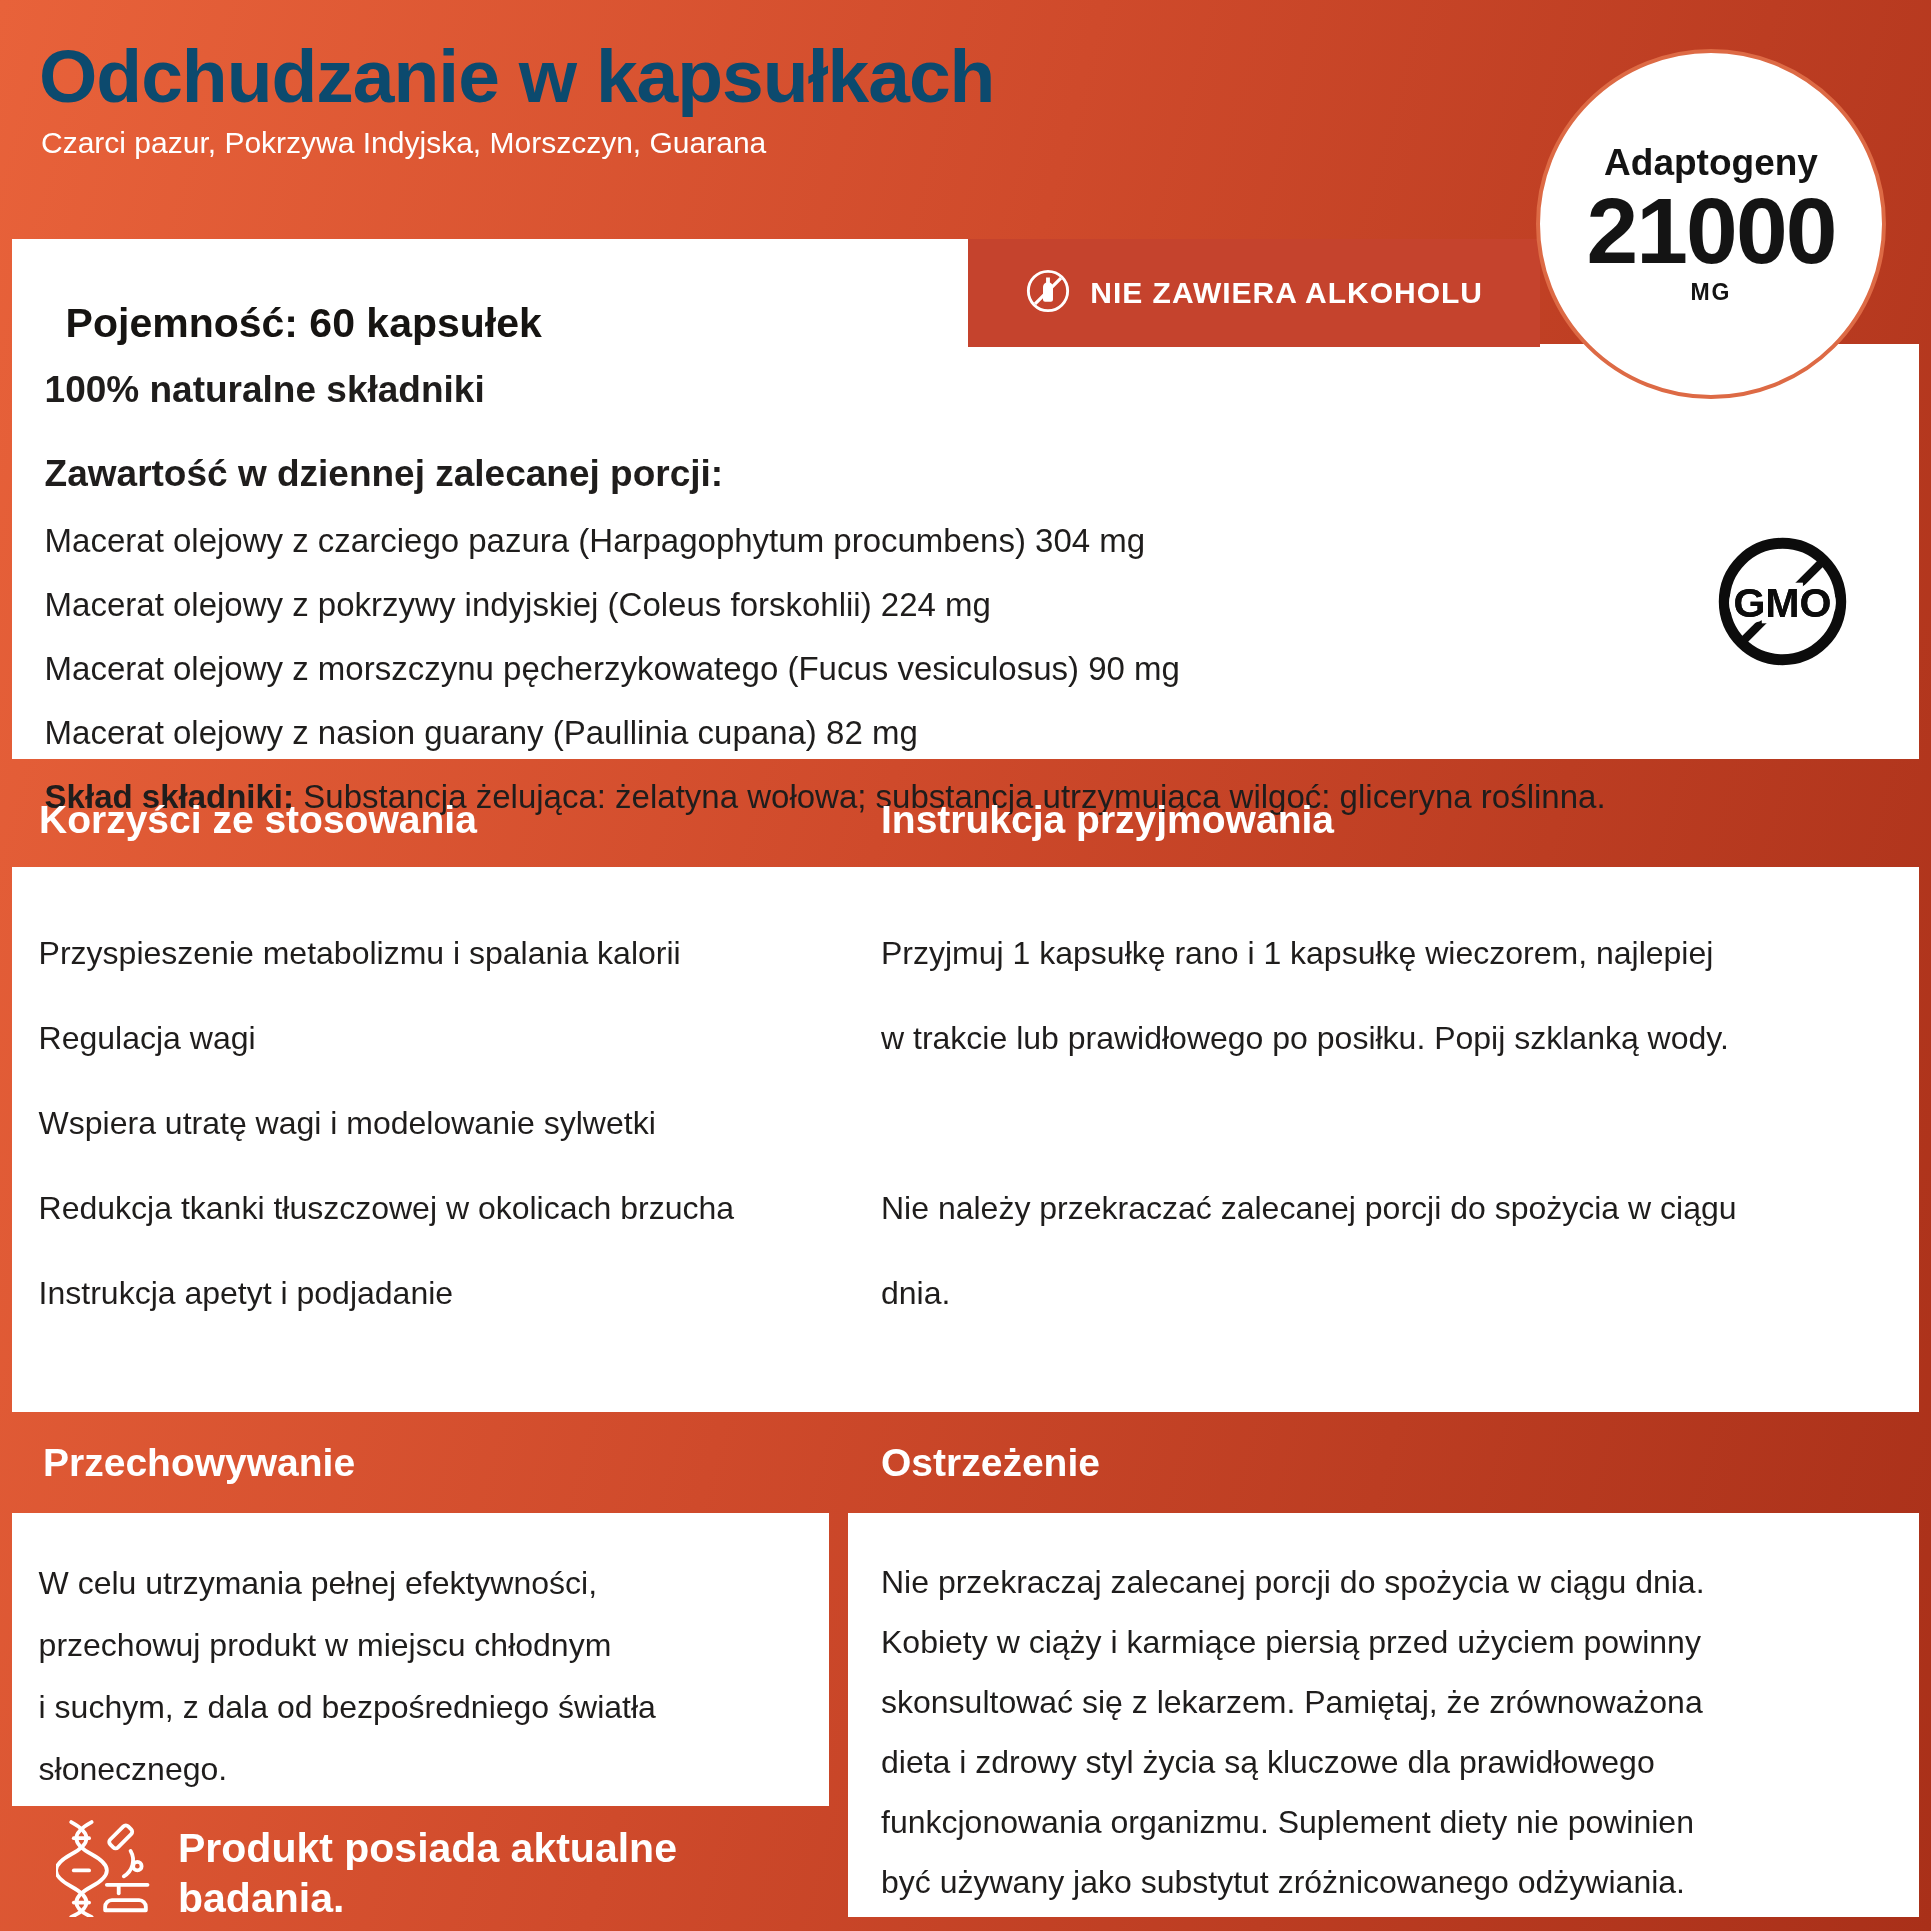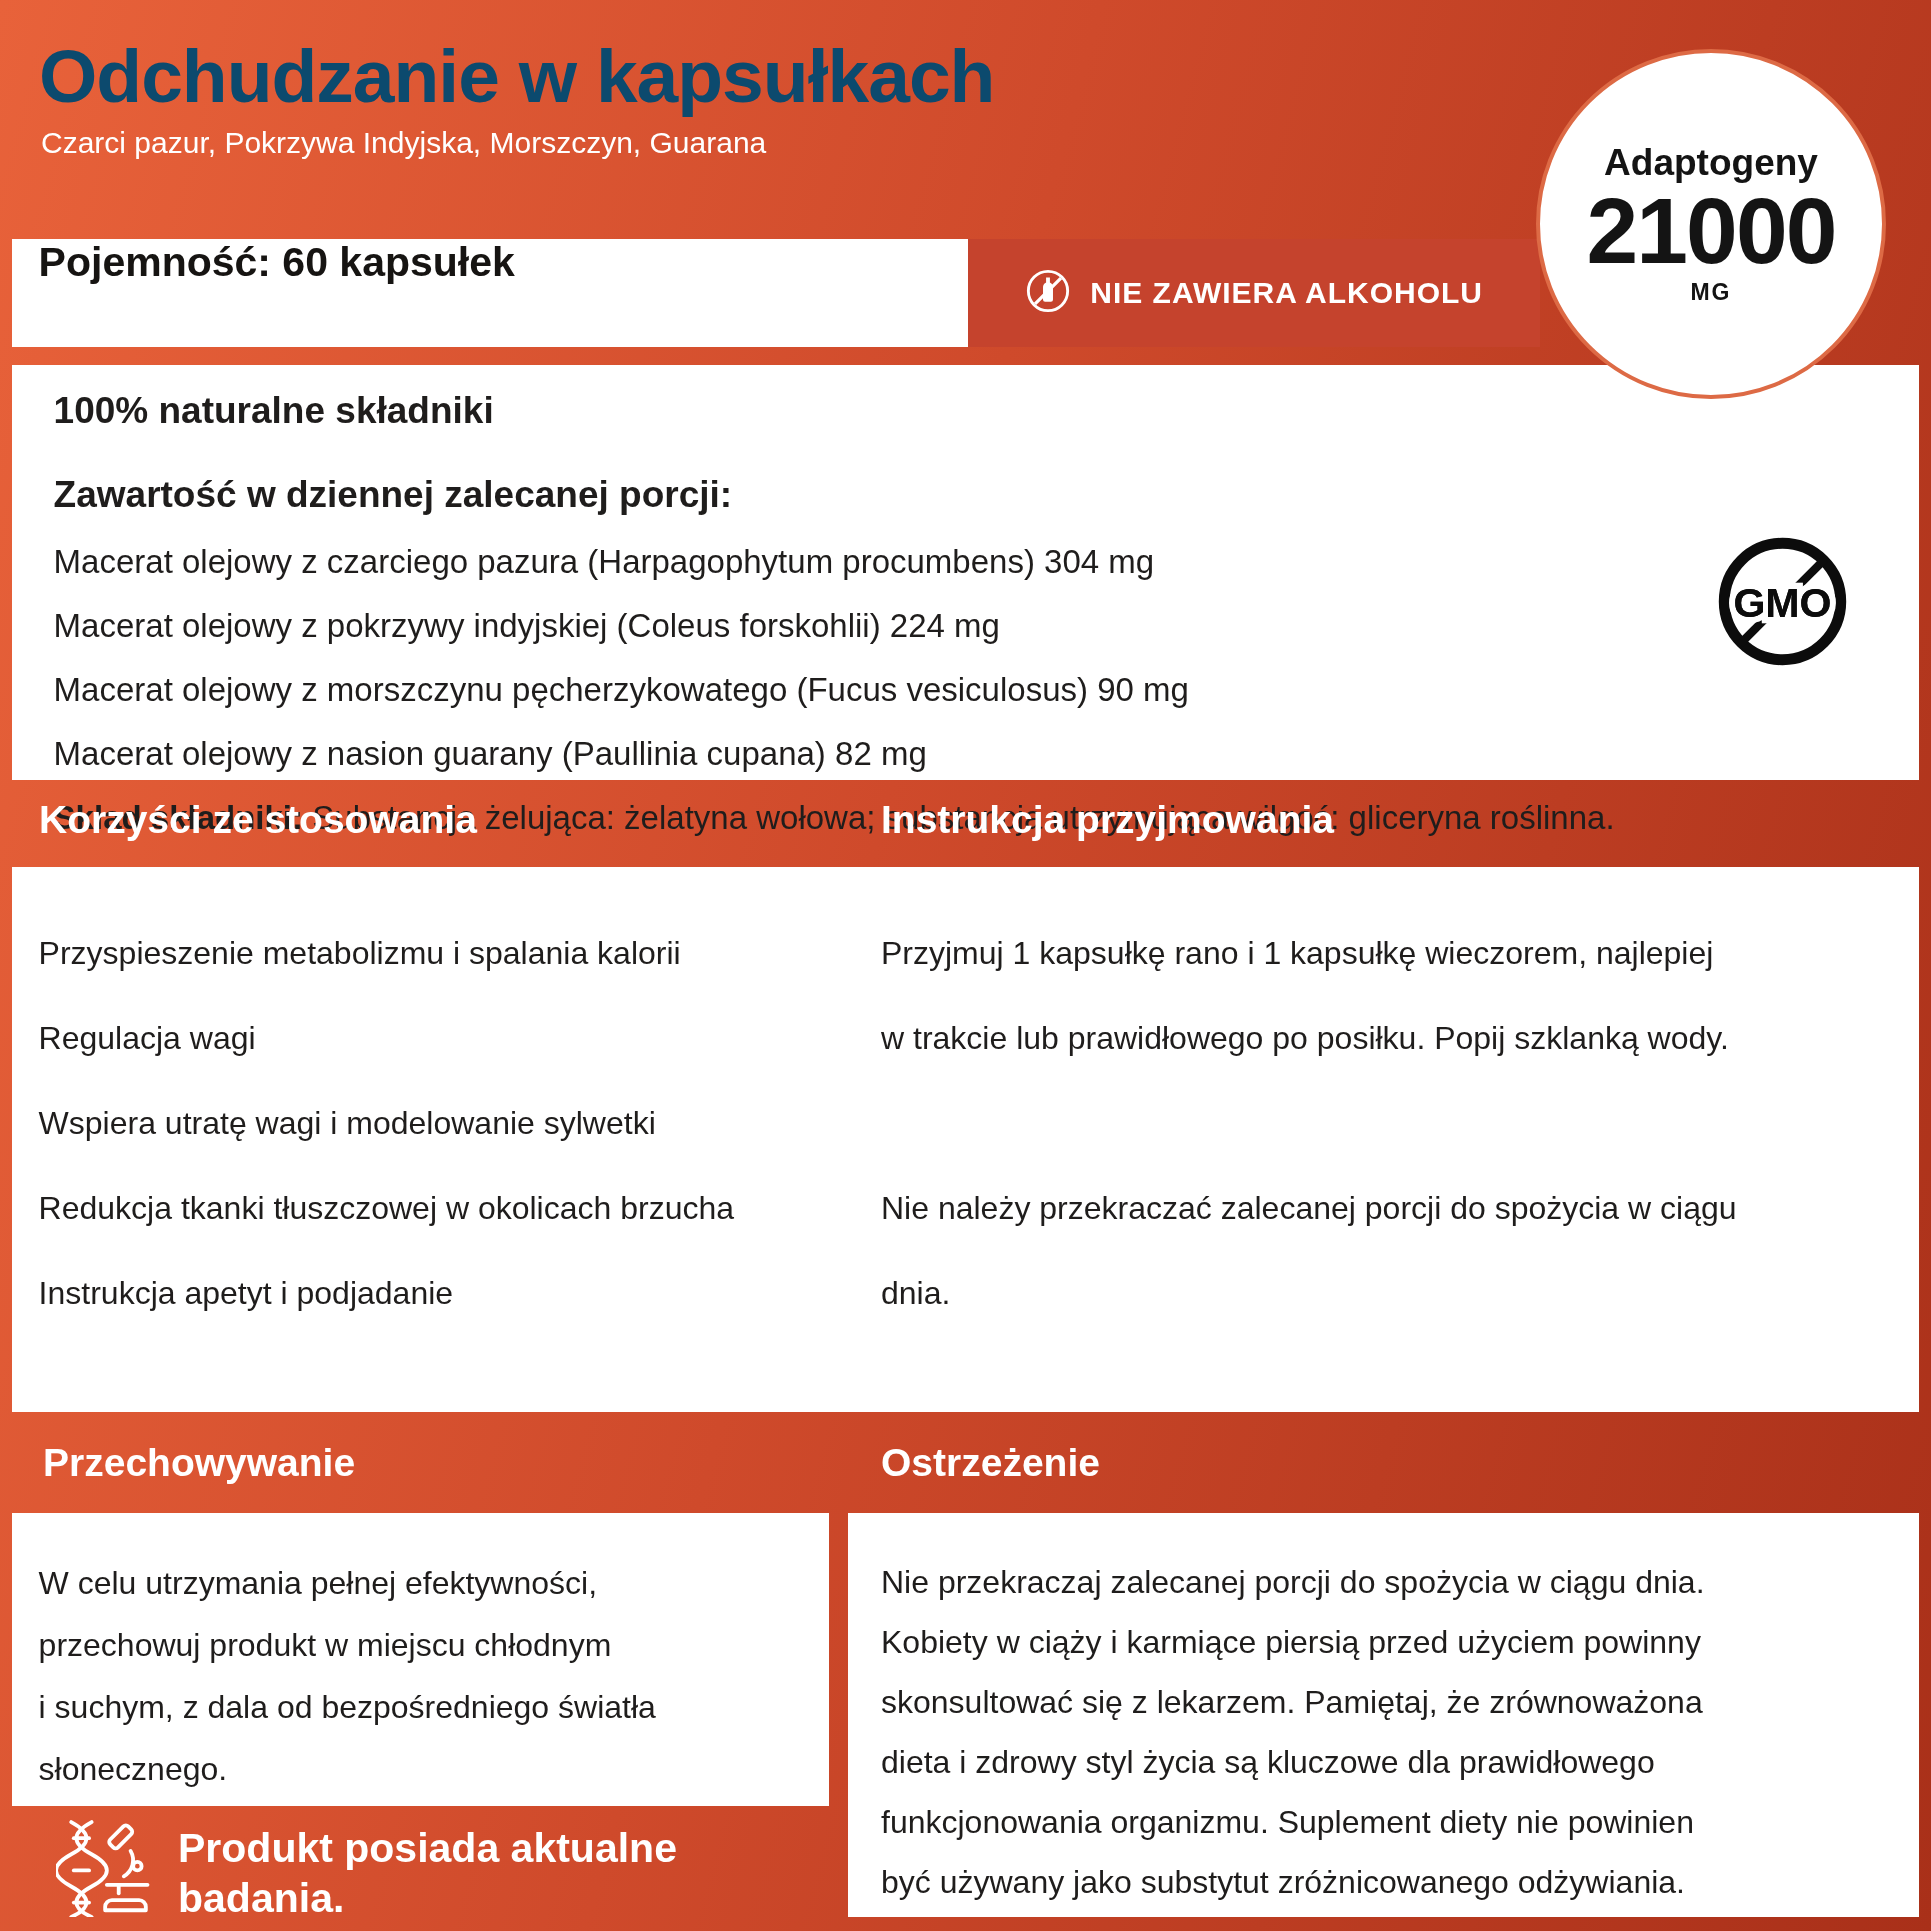--- a/index.html
+++ b/index.html
@@ -21,28 +21,28 @@
 
   
   .badge{ left:1536px; top:49px; width:350px; height:350px; border-radius:50%;
           background:#fff; border:4.8px solid #dd6a45; z-index:6;
           display:flex; flex-direction:column; align-items:center; justify-content:center; color:#141414; }
   .badge-label{ font-size:37px; font-weight:700; }
   .badge-value{ font-size:93px; font-weight:700; letter-spacing:-1.9px; line-height:1.02; }
   .badge-unit{ font-size:23px; font-weight:700; letter-spacing:1.9px; }
 
   
-  .capacity-bar{ left:11.6px; top:239px; width:1528px; height:108px; display:flex; align-items:flex-start; z-index:1; }
+  .capacity-bar{ left:11.6px; top:239px; width:1528px; height:108px; display:flex; align-items:flex-end; z-index:1;padding-left:27px; }
   .capacity-text{ margin-left:27px; font-size:41px; font-weight:700; color:#161412; }
   .no-alcohol{ left:968px; top:239px; width:572px; height:108px; background:#c5432d; z-index:2;
                display:flex; align-items:center; justify-content:center; gap:19.3px; }
   .no-alcohol-text{ color:#fff; font-size:30px; font-weight:600; letter-spacing:1px; }
 
   
-  .ingredients{ left:11.6px; top:365px; width:1907px; height:415px; padding:25px 42px; }
+  .ingredients{ left:11.6px; top:344px; width:1907px; height:415px; padding:25px 33px; }
   .ing-heading{ font-size:37px; font-weight:700; }
   .ing-subheading{ font-size:37px; font-weight:700; margin-top:42px; }
   .ing-item{ font-size:33px; font-weight:400; line-height:64px; white-space:nowrap; }
   .ing-items{ margin-top:13.5px; }
   .ing-capsule{ font-size:33px; line-height:64px; white-space:nowrap; }
   .ing-capsule .cap-label{ font-weight:700; }
   .ing-capsule .cap-text{ margin-left:0.28em; }
   .gmo{ left:1714px; top:533px; width:137px; height:137px; z-index:3; }
 
   

